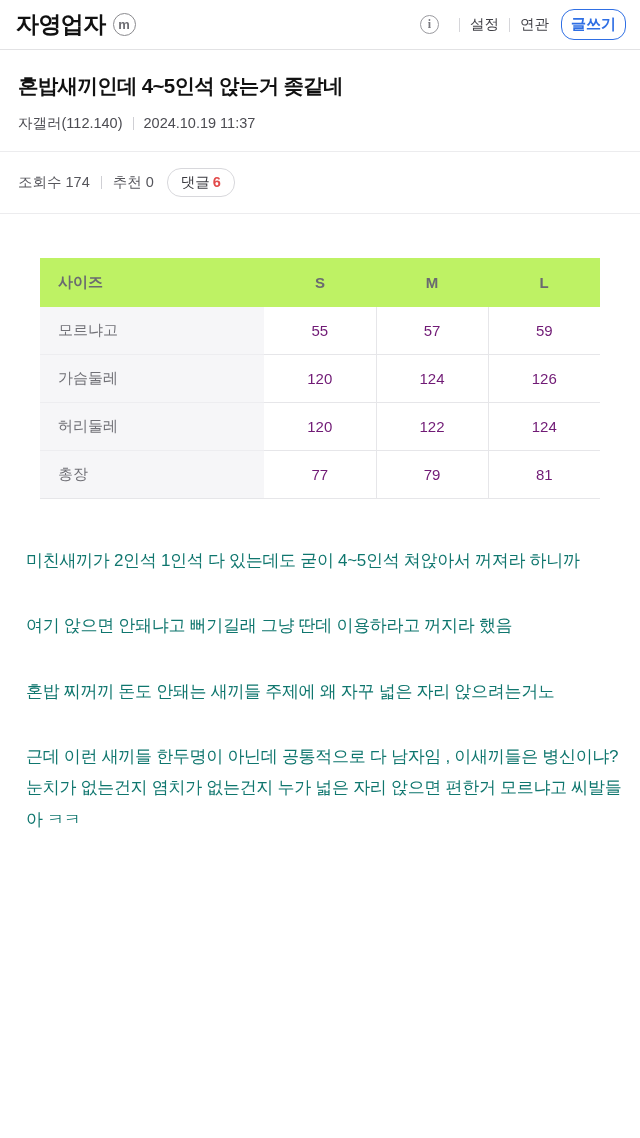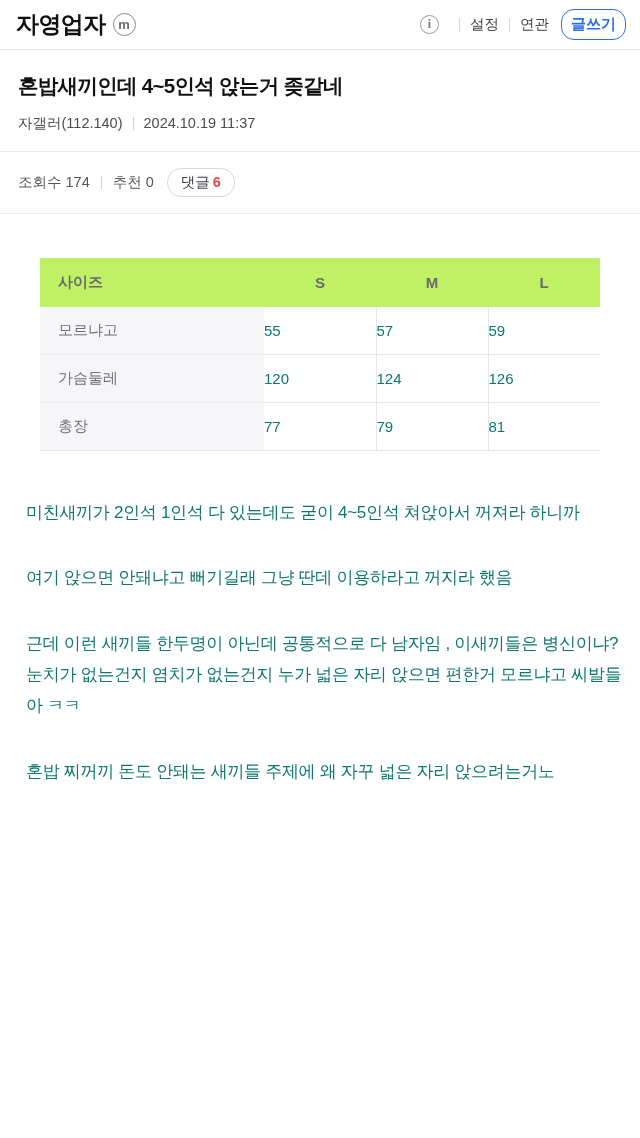--- a/index.html
+++ b/index.html
@@ -164,21 +164,22 @@
     text-align: center;
     border: none;
   }
   table.size-table thead th.label-col {
     text-align: left;
     padding-left: 18px;
     color: #6a6a70;
   }
   table.size-table tbody td {
     padding: 14px 0;
-    color: #0f766e;
+    text-align: center;
+    color: #701a75;
     border-bottom: 1px solid #e6e6e9;
   }
   table.size-table tbody td.label-col {
     text-align: left;
     padding-left: 18px;
     color: #707076;
     background: #f6f6f8;
     border-bottom: 1px solid #ededf0;
   }
   table.size-table tbody td.vsep-l { border-left: 1px solid #e6e6e9; }
@@ -259,27 +260,33 @@
         <td class="vsep-l vsep-r">57</td>
         <td>59</td>
       </tr>
       <tr>
         <td class="label-col">가슴둘레</td>
         <td>120</td>
         <td class="vsep-l vsep-r">124</td>
         <td>126</td>
       </tr>
       <tr>
+        <td class="label-col">허리둘레</td>
+        <td>120</td>
+        <td class="vsep-l vsep-r">122</td>
+        <td>124</td>
+      </tr>
+      <tr>
         <td class="label-col">총장</td>
         <td>77</td>
         <td class="vsep-l vsep-r">79</td>
         <td>81</td>
       </tr>
     </tbody>
   </table>
 </div>
 
 <div class="post-body">
   <p>미친새끼가 2인석 1인석 다 있는데도 굳이 4~5인석 쳐앉아서 꺼져라 하니까</p>
   <p>여기 앉으면 안돼냐고 뻐기길래 그냥 딴데 이용하라고 꺼지라 했음</p>
+  <p>혼밥 찌꺼끼 돈도 안돼는 새끼들 주제에 왜 자꾸 넓은 자리 앉으려는거노</p>
   <p>근데 이런 새끼들 한두명이 아닌데 공통적으로 다 남자임 , 이새끼들은 병신이냐? 눈치가 없는건지 염치가 없는건지 누가 넓은 자리 앉으면 편한거 모르냐고 씨발들아 ㅋㅋ</p>
-  <p>혼밥 찌꺼끼 돈도 안돼는 새끼들 주제에 왜 자꾸 넓은 자리 앉으려는거노</p>
 </div>
 
 </body></html>

